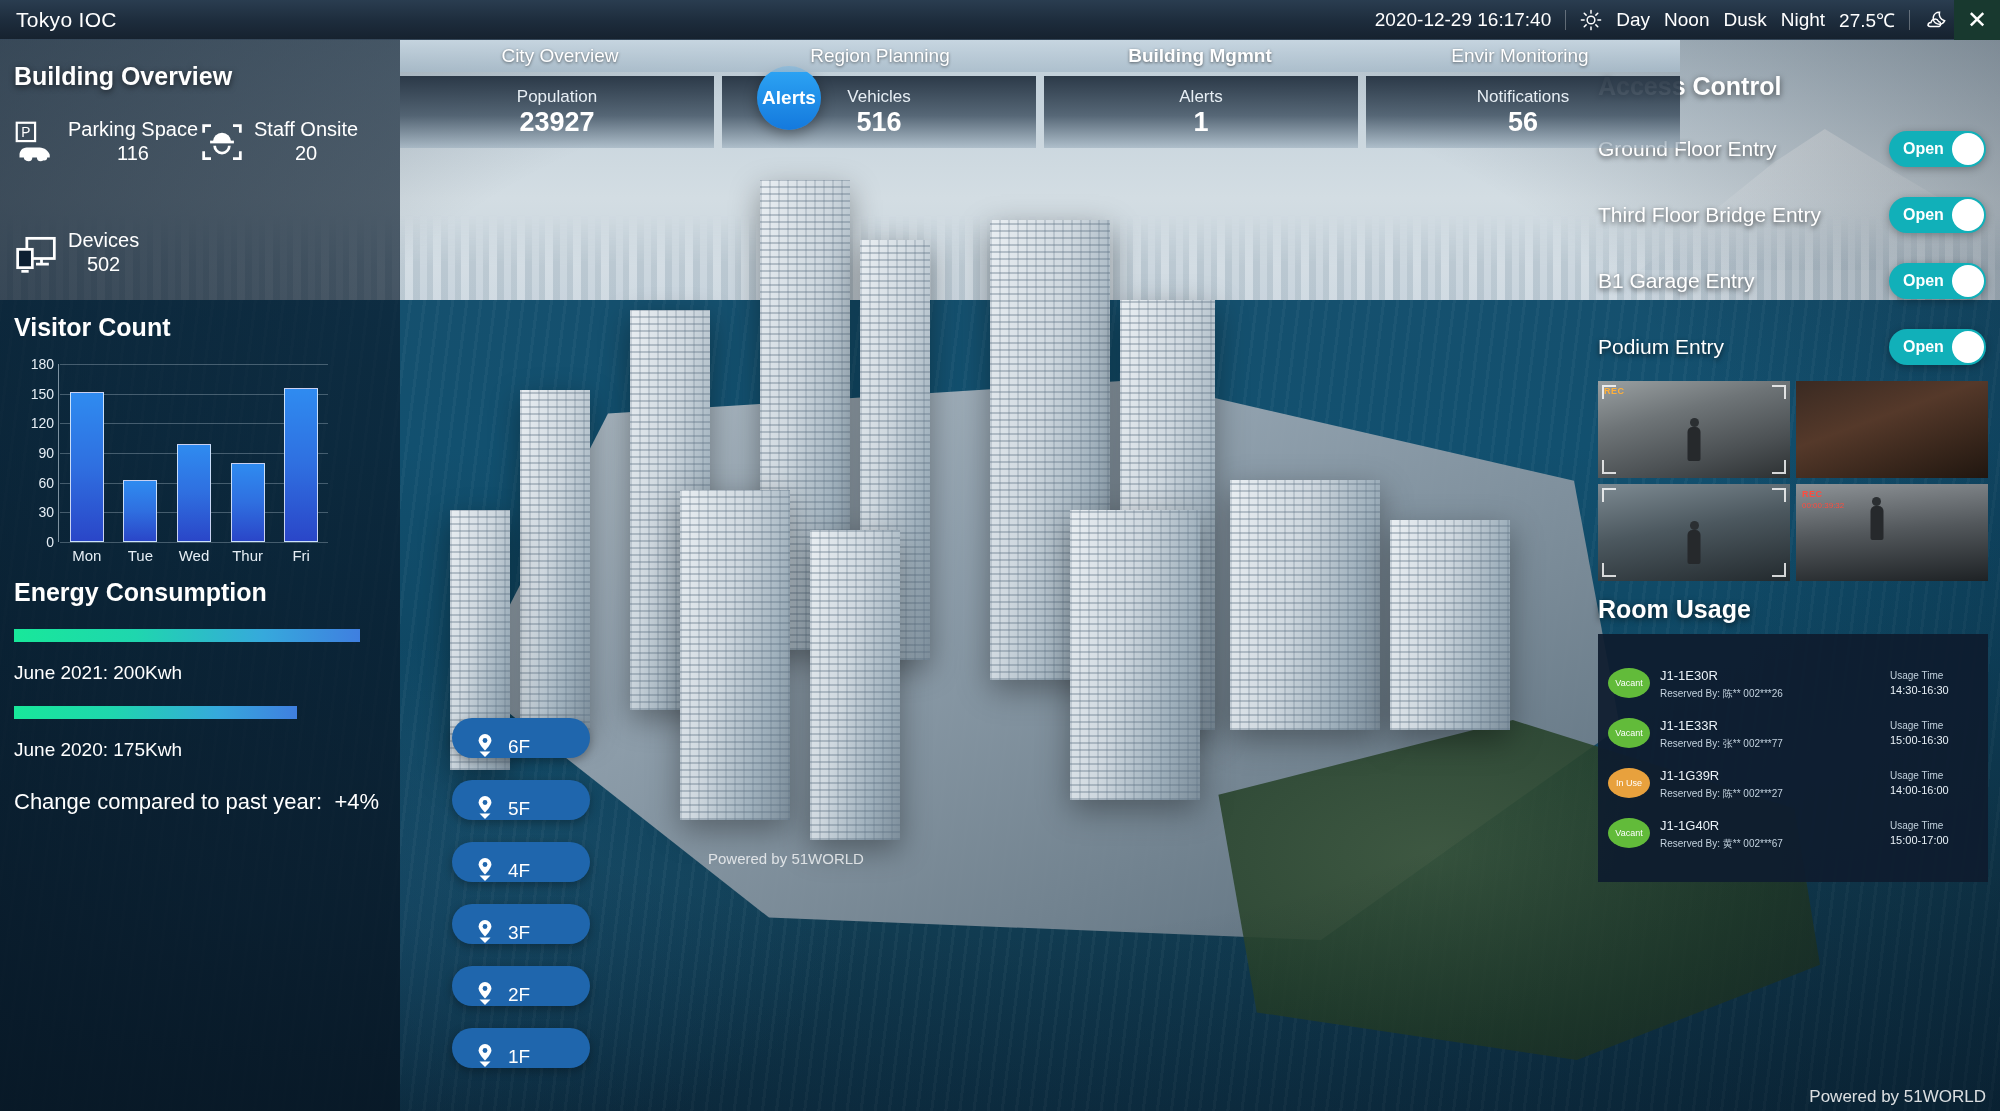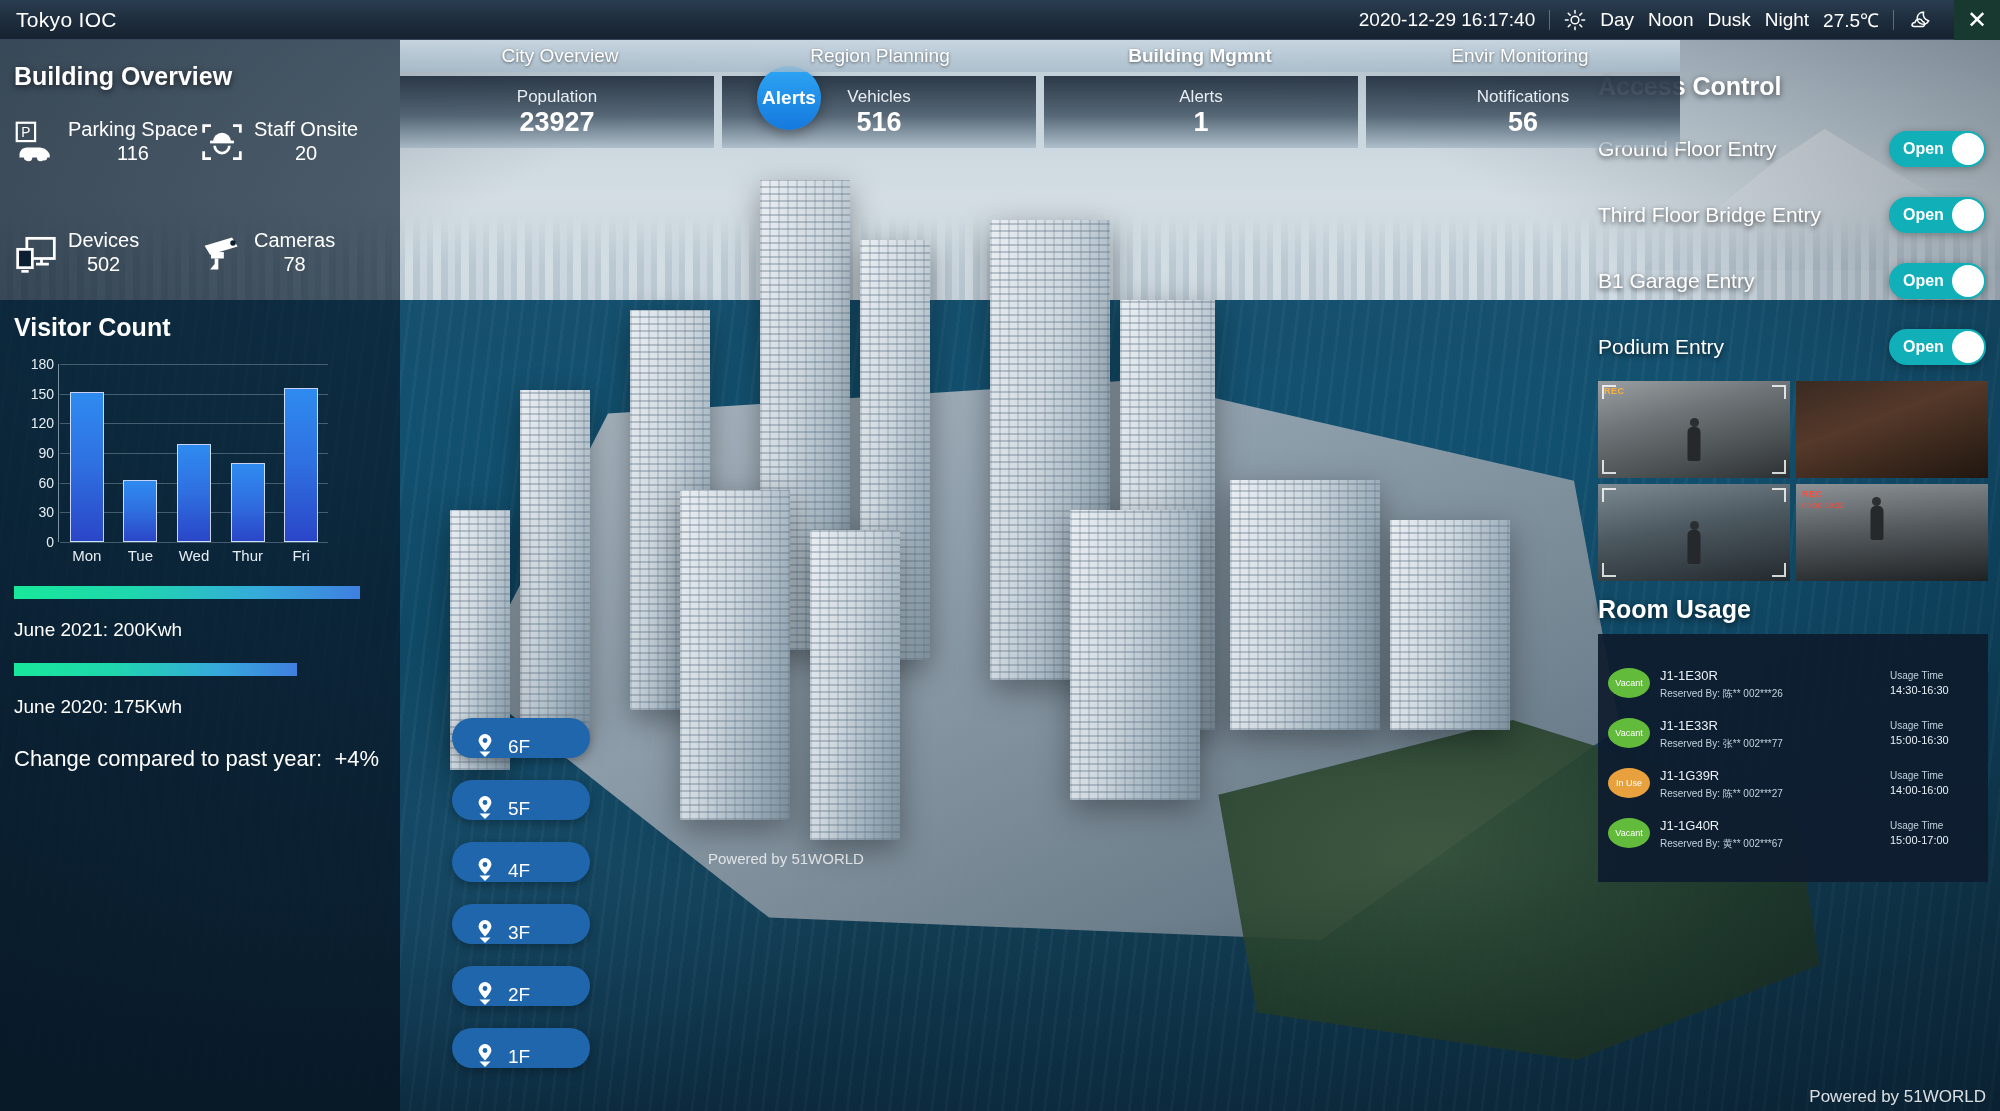--- a/index.html
+++ b/index.html
@@ -68,21 +68,21 @@
   
   .topbar{
     position:absolute; left:0; top:0; width:2000px; height:40px;
     background:linear-gradient(180deg,#2a3d50 0%,#1d2c3c 55%,#16222f 100%);
     display:flex; align-items:center; z-index:40;
     border-bottom:1px solid rgba(255,255,255,.06);
   }
   .topbar-title{ font-size:21px; padding-left:16px; letter-spacing:.3px; }
   .topbar-right{
     margin-left:auto; display:flex; align-items:center; gap:14px;
-    padding-right:22px; font-size:19px;
+    padding-right:6px; font-size:19px;
   }
   .tb-sep{ width:1px; height:20px; background:rgba(255,255,255,.3); }
   .tb-item{ cursor:pointer; }
   .sun-ico{ display:inline-block; width:22px; height:22px; }
   .close-btn{
     width:46px; height:40px; display:flex; align-items:center; justify-content:center;
     background:#18392f; font-size:24px; cursor:pointer;
   }
   .moon-ico{ width:24px; height:24px; }
 
@@ -348,34 +348,20 @@
           <rect x="4" y="20" width="16" height="20" fill="#0d2032"></rect>
           <path d="M8 44h8"></path>
         </svg>
       </span>
       <span class="ov-txt">
         <span class="ov-name">Devices</span><br>
         <span class="ov-val">502</span>
       </span>
     </div>
 
-    <div class="ov-item">
-      <span class="ov-ico">
-        <svg viewBox="0 0 48 48" width="44" height="44" fill="#fff">
-          <path d="M5 16l30-9 6 10-30 9z"></path>
-          <rect x="12" y="23" width="14" height="7"></rect>
-          <path d="M16 30h4v12h-9l5-6z"></path>
-          <circle cx="36" cy="13" r="3" fill="#0d2032"></circle>
-        </svg>
-      </span>
-      <span class="ov-txt">
-        <span class="ov-name">Cameras</span><br>
-        <span class="ov-val">78</span>
-      </span>
-    </div>
   </div>
 
   <div class="chart-title">Visitor Count</div>
   <div class="chart">
     <div class="axis-y"></div>
     <div class="c-plot">
       <div id="gridlines">
           <div class="grid-line" style="top: 100%;"></div>
           <div class="ytick" style="top: 100%;">0</div>
           <div class="grid-line" style="top: 83.3333%;"></div>
@@ -411,20 +397,21 @@
     </div>
     <div class="xlabels" id="xlabels">
         <div class="xlabel">Mon</div>
         <div class="xlabel">Tue</div>
         <div class="xlabel">Wed</div>
         <div class="xlabel">Thur</div>
         <div class="xlabel">Fri</div>
       </div>
   </div>
 
+  <div class="energy-title">Energy Consumption</div>
   <div class="ebar" id="ebar0" style="width: 93%;"></div>
   <div class="etext">June 2021: 200Kwh</div>
   <div class="ebar" id="ebar1" style="width: 76%;"></div>
   <div class="etext">June 2020: 175Kwh</div>
   <div class="echange">
     <span>Change compared to past year:</span>
     &nbsp;<span>+4%</span>
   </div>
 </div>
 

